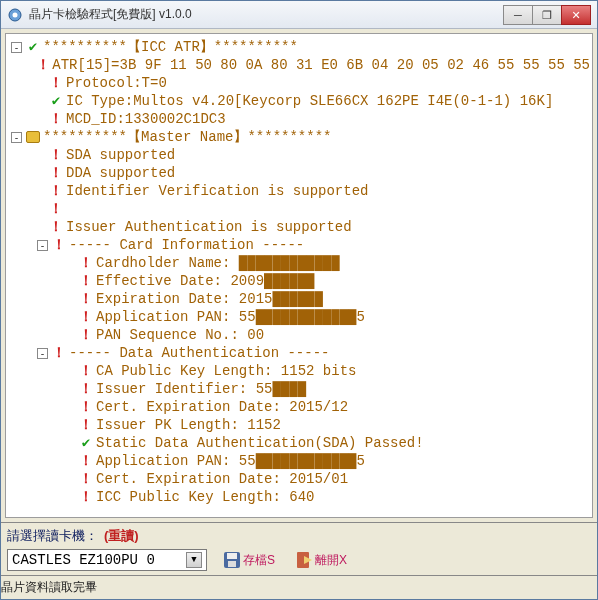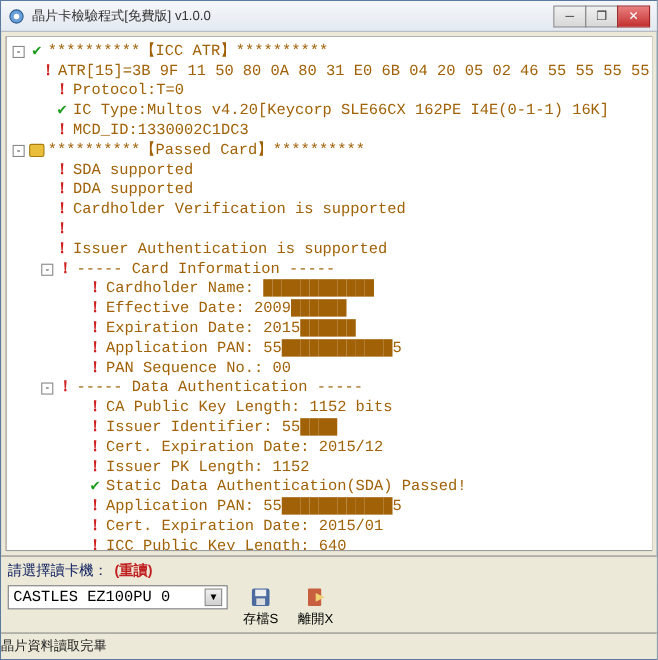--- a/index.html
+++ b/index.html
@@ -116,24 +116,24 @@
   }
   .reader-select .arrow {
     width: 16px; height: 16px;
     border: 1px solid #888;
     background: linear-gradient(#f0f0f0,#d0d0d0);
     display:flex; align-items:center; justify-content:center;
     font-size: 9px;
   }
   .action-btn {
     display: flex;
-    flex-direction: column;
+    flex-direction: row;
     align-items: center;
     font-size: 12px;
-    color: #000000;
+    color: #be185d;
     cursor: pointer;
     padding: 0 4px;
   }
   .action-btn .btn-icon { width: 22px; height: 22px; display:flex; align-items:center; justify-content:center; }
   .statusbar {
     border-top: 1px solid #888;
     background: #ece9d8;
     font-size: 12px;
     padding: 3px 0;
     color: #222;
@@ -187,36 +187,36 @@
       <span class="indent" style="width:40px"></span>
       <span class="icon bang">！</span>
       <span class="node-text">MCD_ID:1330002C1DC3</span>
     </div>
 
     <div class="row">
       <span class="expander">-</span>
       <span class="icon">
           <span class="card"></span>
         </span>
-      <span class="node-text">**********【Passed Card】**********</span>
+      <span class="node-text">**********【Master Name】**********</span>
     </div>
     <div class="row">
       <span class="indent" style="width:40px"></span>
       <span class="icon bang">！</span>
       <span class="node-text">SDA supported</span>
     </div>
     <div class="row">
       <span class="indent" style="width:40px"></span>
       <span class="icon bang">！</span>
       <span class="node-text">DDA supported</span>
     </div>
     <div class="row">
       <span class="indent" style="width:40px"></span>
       <span class="icon bang">！</span>
-      <span class="node-text">Cardholder Verification is supported</span>
+      <span class="node-text">Identifier Verification is supported</span>
     </div>
     <div class="row">
       <span class="indent" style="width:40px"></span>
       <span class="icon bang">！</span>
     </div>
     <div class="row">
       <span class="indent" style="width:40px"></span>
       <span class="icon bang">！</span>
       <span class="node-text">Issuer Authentication is supported</span>
     </div>

